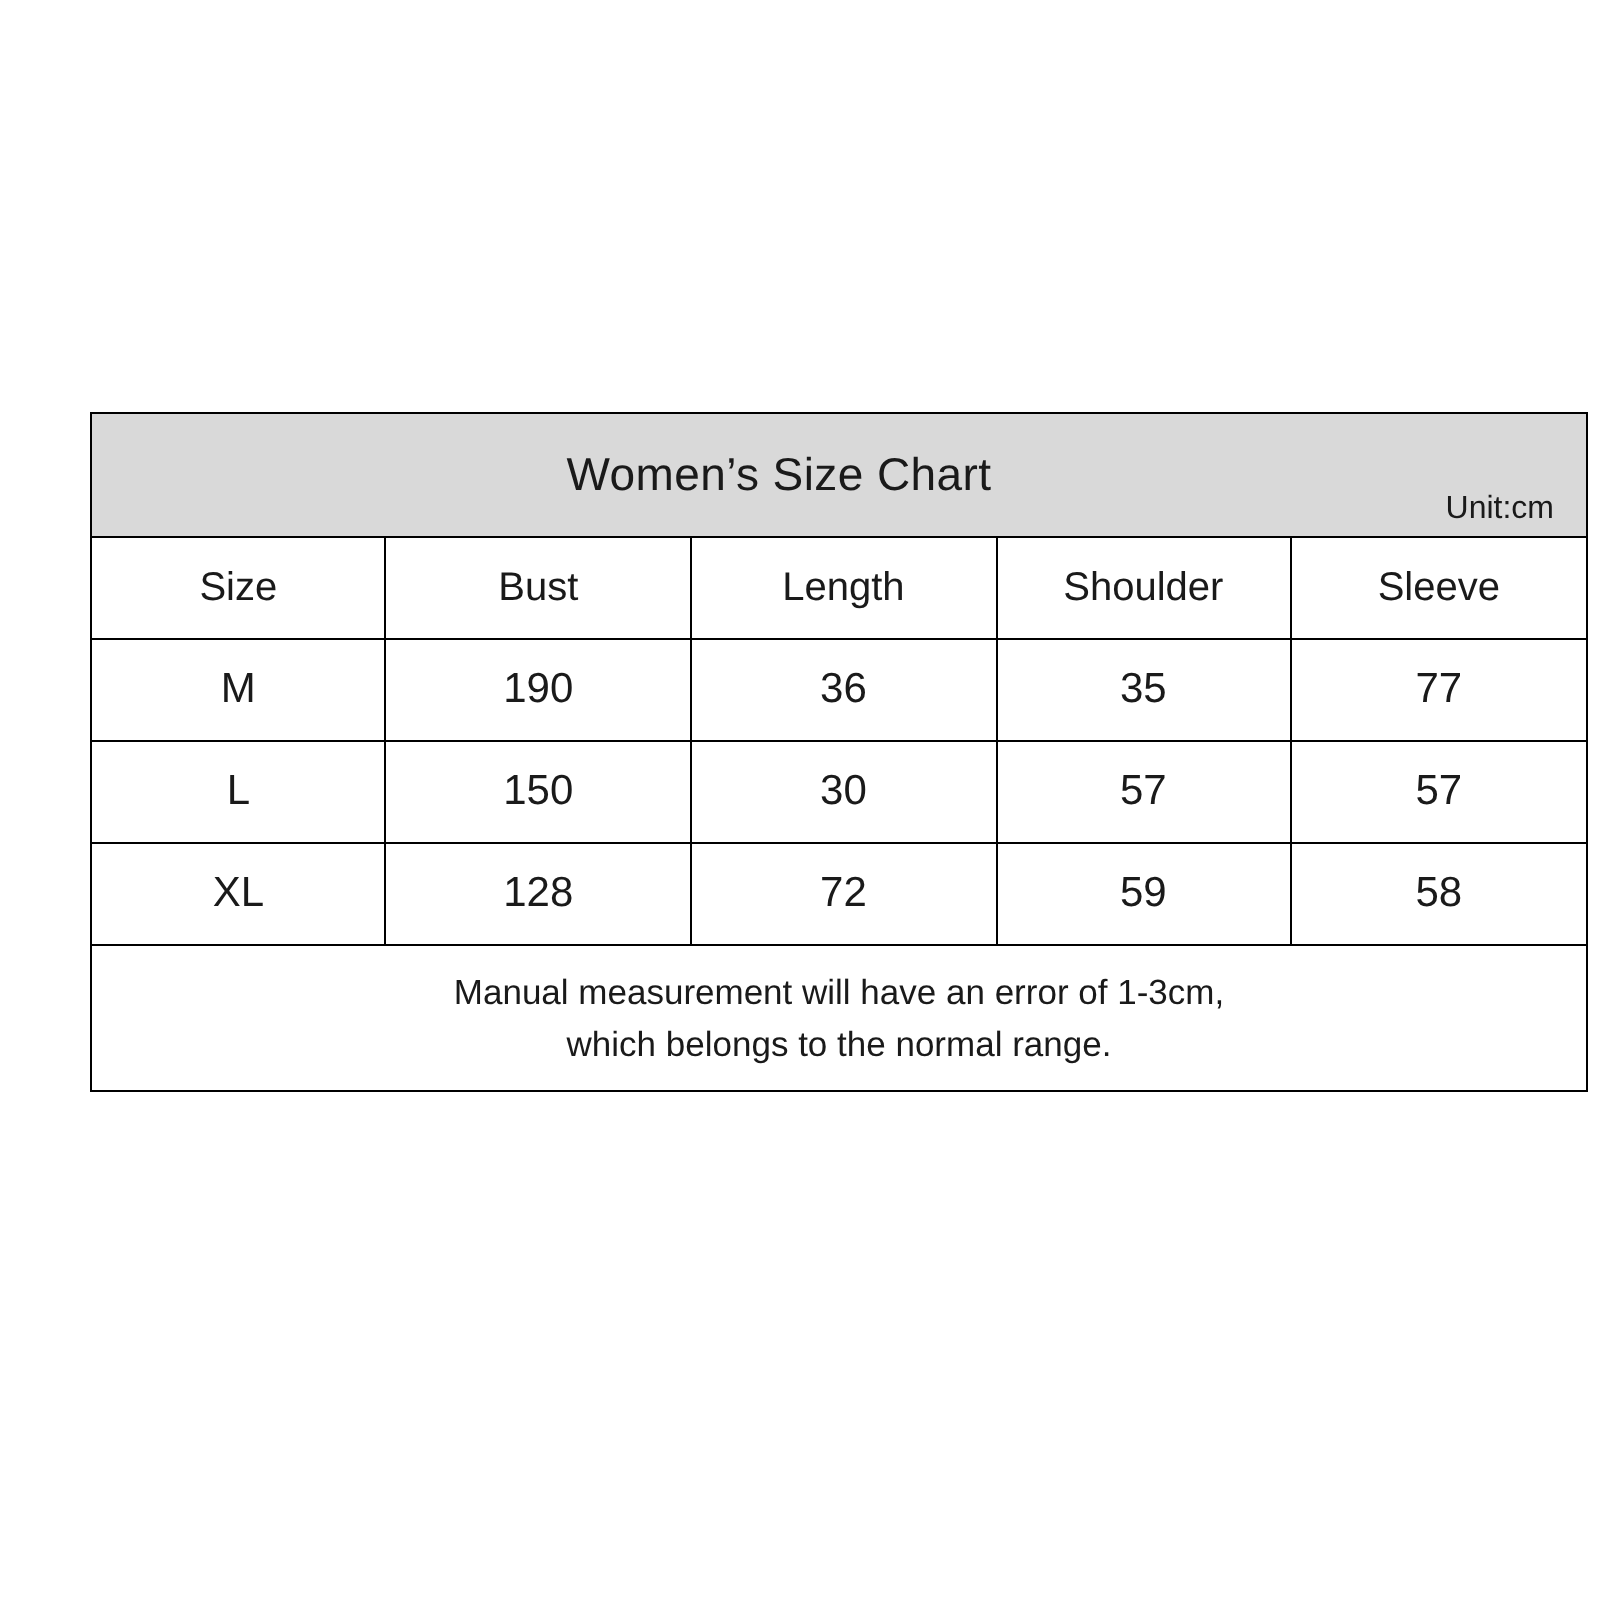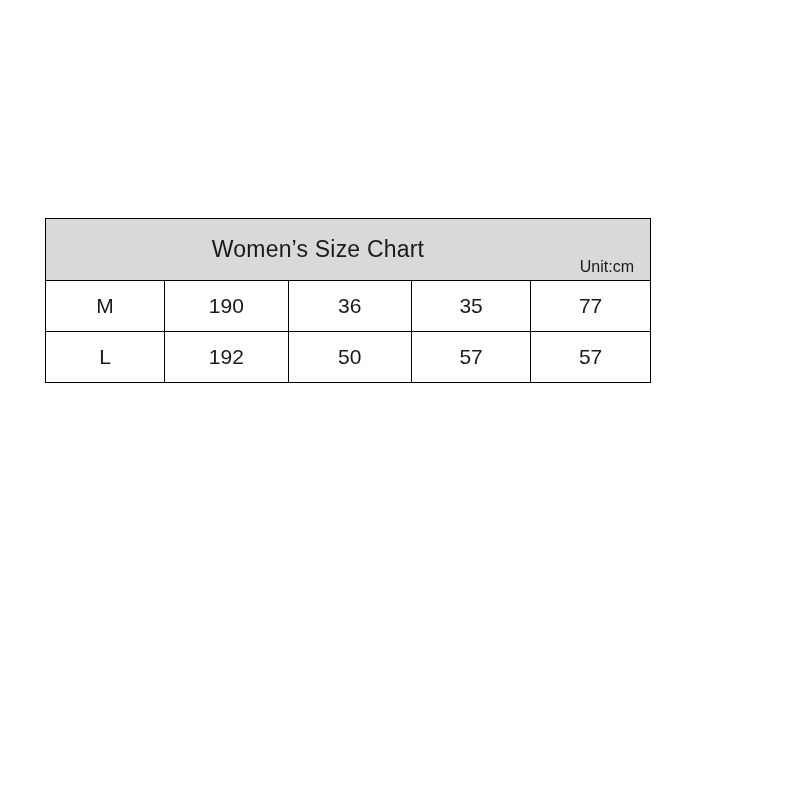--- a/index.html
+++ b/index.html
@@ -15,22 +15,22 @@
     overflow: hidden;
   }
   #stage {
     position: relative;
     width: 800px;
     height: 800px;
   }
   .chart-wrap {
     position: absolute;
     left: 45px;
-    top: 218px;
-    width: 606px;
+    top: 206px;
+    width: 749px;
   }
   table.size-chart {
     border-collapse: collapse;
     width: 100%;
     table-layout: fixed;
     background: #ffffff;
   }
   table.size-chart td {
     border: 1px solid #000000;
     text-align: center;
@@ -96,30 +96,50 @@
         <col class="col-shoulder">
         <col class="col-sleeve">
       </colgroup>
       <tbody>
         <tr>
           <td class="title-cell" colspan="5">
             <span class="title-text">Women’s Size Chart</span>
             <span class="unit-text">Unit:cm</span>
           </td>
         </tr>
+        <tr class="header-row">
+          <td>Size</td>
+          <td>Bust</td>
+          <td>Length</td>
+          <td>Shoulder</td>
+          <td>Sleeve</td>
+        </tr>
         <tr class="body-row">
           <td>M</td>
           <td>190</td>
           <td>36</td>
           <td>35</td>
           <td>77</td>
         </tr>
         <tr class="body-row">
           <td>L</td>
-          <td>192</td>
-          <td>50</td>
+          <td>150</td>
+          <td>30</td>
           <td>57</td>
           <td>57</td>
+        </tr>
+        <tr class="body-row">
+          <td>XL</td>
+          <td>128</td>
+          <td>72</td>
+          <td>59</td>
+          <td>58</td>
+        </tr>
+        <tr>
+          <td class="note-cell" colspan="5">
+            <span class="note-line">Manual measurement will have an error of 1-3cm,</span>
+            <span class="note-line">which belongs to the normal range.</span>
+          </td>
         </tr>
       </tbody>
     </table>
   </div>
 </div>
 
 </body></html>

